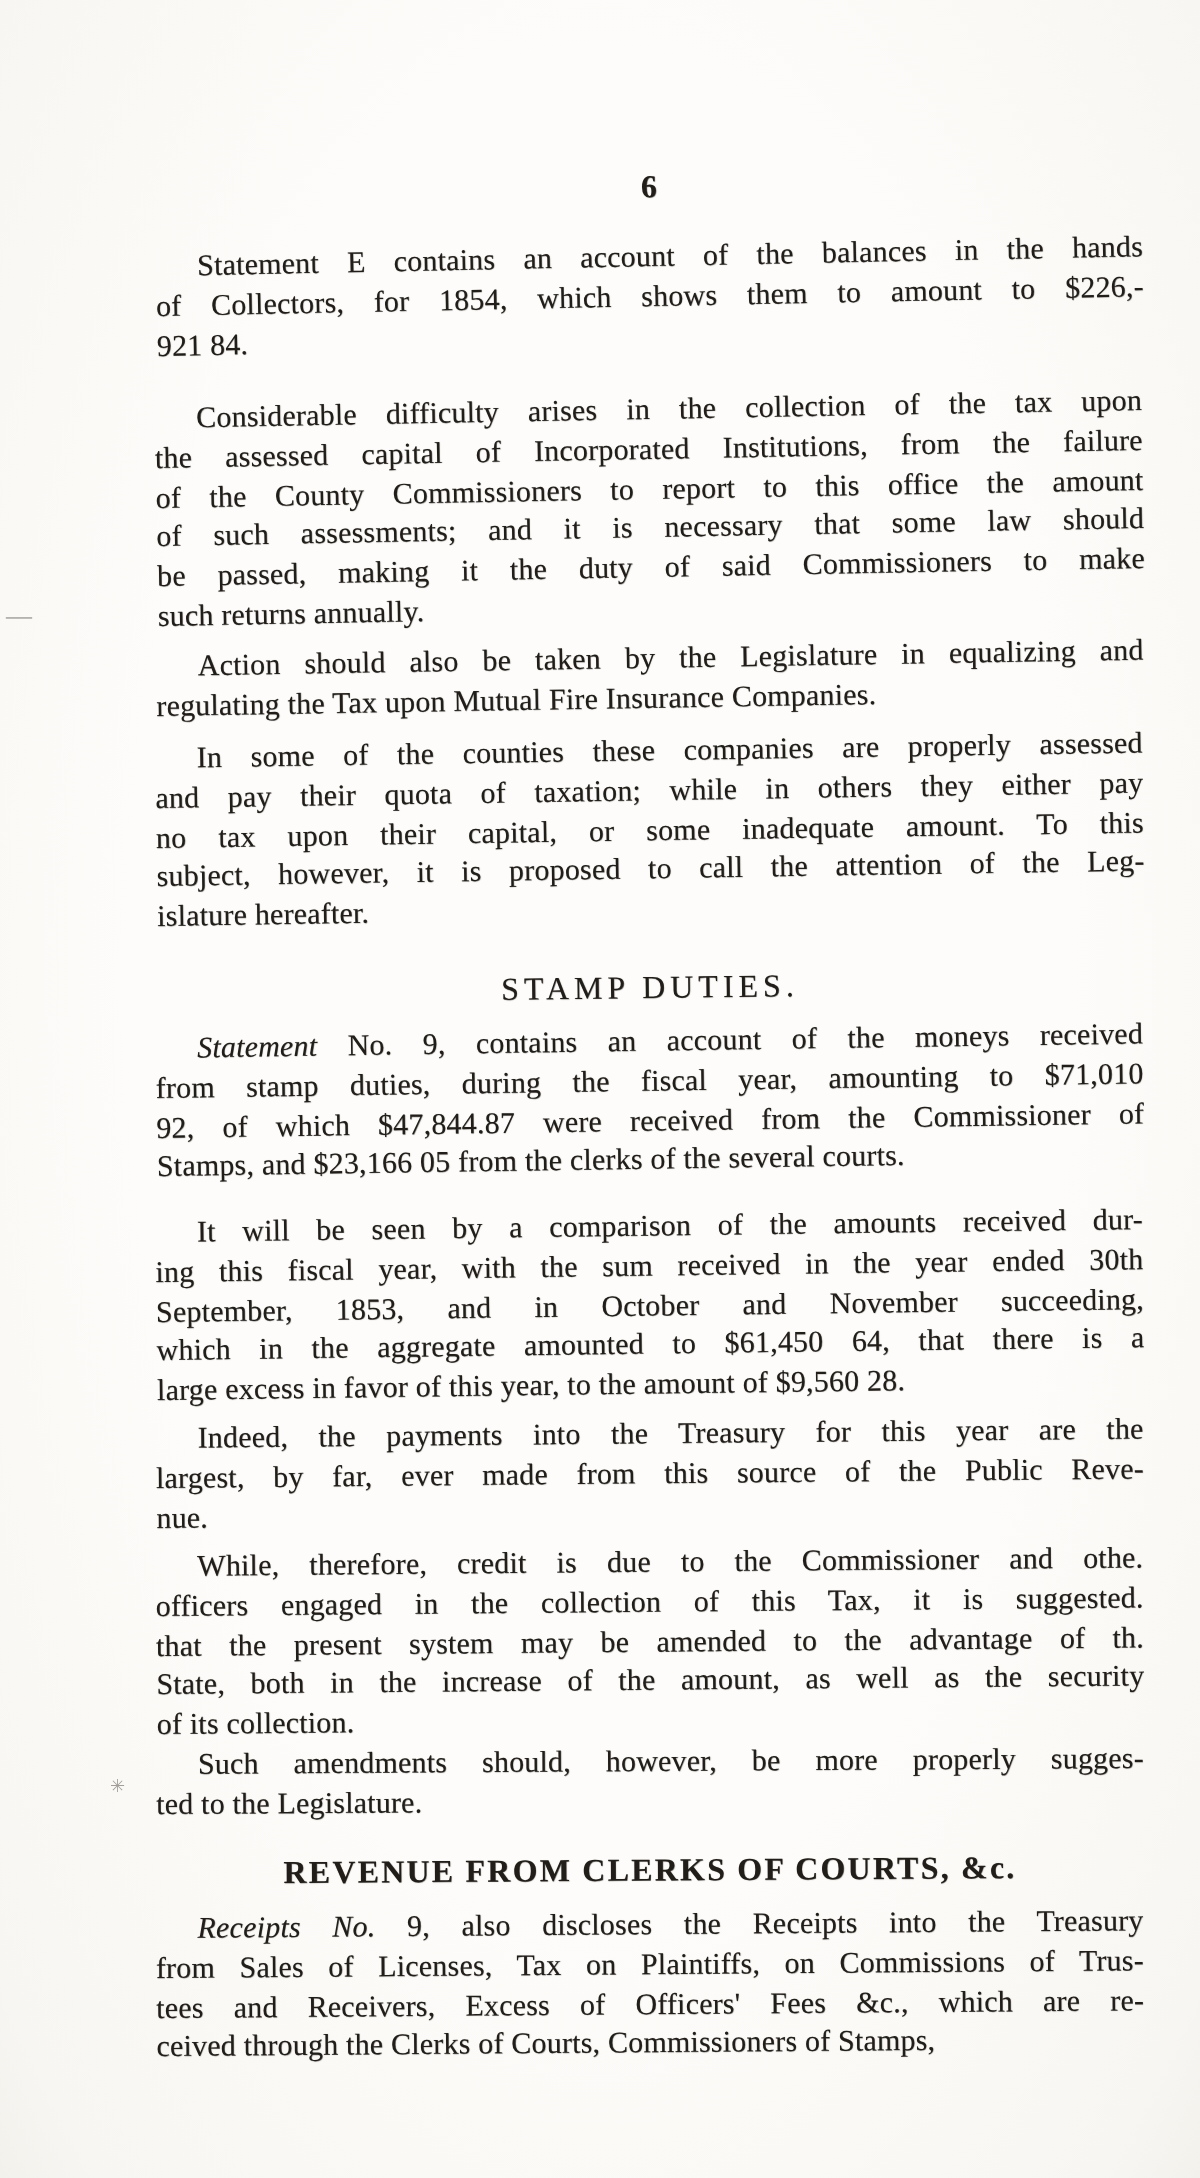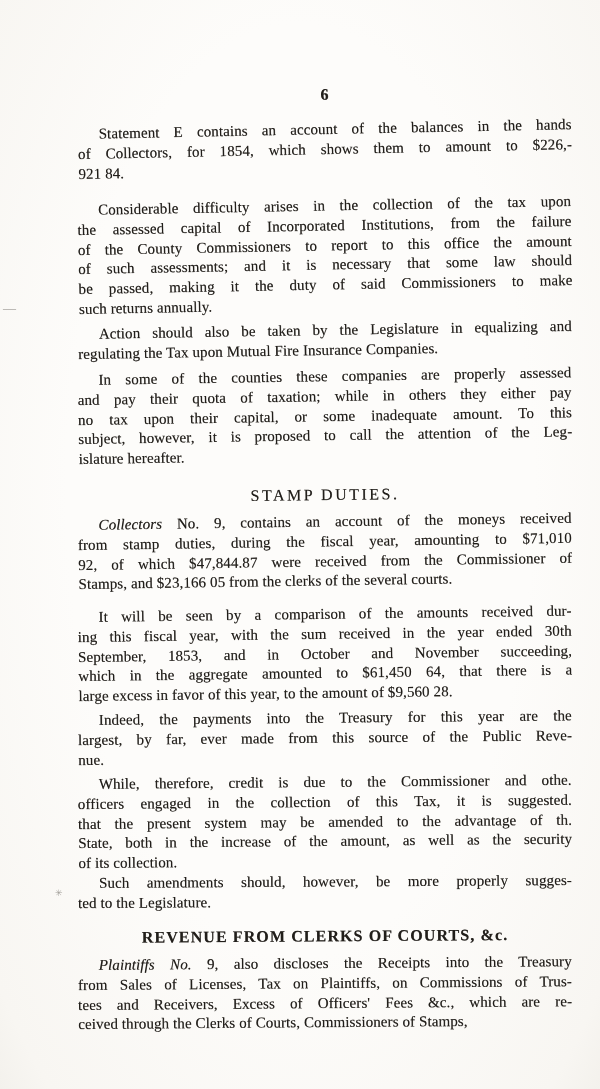--- a/index.html
+++ b/index.html
@@ -107,21 +107,21 @@
       </div>
     <div class="blk para b3">
         <div class="line first">In some of the counties these companies are properly assessed</div>
         <div class="line">and pay their quota of taxation; while in others they either pay</div>
         <div class="line">no tax upon their capital, or some inadequate amount.  To this</div>
         <div class="line">subject, however, it is proposed to call the attention of the Leg-</div>
         <div class="line last">islature hereafter.</div>
       </div>
     <div class="blk heading minor b4">STAMP DUTIES.</div>
     <div class="blk para b5">
-        <div class="line first"><i>Collectors</i> No. 9, contains an account of the moneys received</div>
+        <div class="line first"><i>Statement</i> No. 9, contains an account of the moneys received</div>
         <div class="line">from stamp duties, during the fiscal year, amounting to $71,010</div>
         <div class="line">92, of which $47,844.87 were received from the Commissioner of</div>
         <div class="line last">Stamps, and $23,166 05 from the clerks of the several courts.</div>
       </div>
     <div class="blk para b6">
         <div class="line first">It will be seen by a comparison of the amounts received dur-</div>
         <div class="line">ing this fiscal year, with the sum received in the year ended 30th</div>
         <div class="line">September, 1853, and in October and November succeeding,</div>
         <div class="line">which in the aggregate amounted to $61,450 64, that there is a</div>
         <div class="line last">large excess in favor of this year, to the amount of $9,560 28.</div>
@@ -137,21 +137,21 @@
         <div class="line">that the present system may be amended to the advantage of th.</div>
         <div class="line">State, both in the increase of the amount, as well as the security</div>
         <div class="line last">of its collection.</div>
       </div>
     <div class="blk para b9">
         <div class="line first">Such amendments should, however, be more properly sugges-</div>
         <div class="line last">ted to the Legislature.</div>
       </div>
     <div class="blk heading major b10">REVENUE FROM CLERKS OF COURTS, &amp;c.</div>
     <div class="blk para b11">
-        <div class="line first"><i>Plaintiffs  No.</i> 9, also discloses the Receipts into the Treasury</div>
+        <div class="line first"><i>Receipts  No.</i> 9, also discloses the Receipts into the Treasury</div>
         <div class="line">from Sales of Licenses, Tax on Plaintiffs, on Commissions of Trus-</div>
         <div class="line">tees and Receivers, Excess of Officers' Fees &amp;c., which are re-</div>
         <div class="line last">ceived through the Clerks of Courts, Commissioners of Stamps,</div>
       </div>
   </div>
 
   <div class="artifact dash">—</div>
   <div class="artifact spot">✳</div>
 </div>
 

